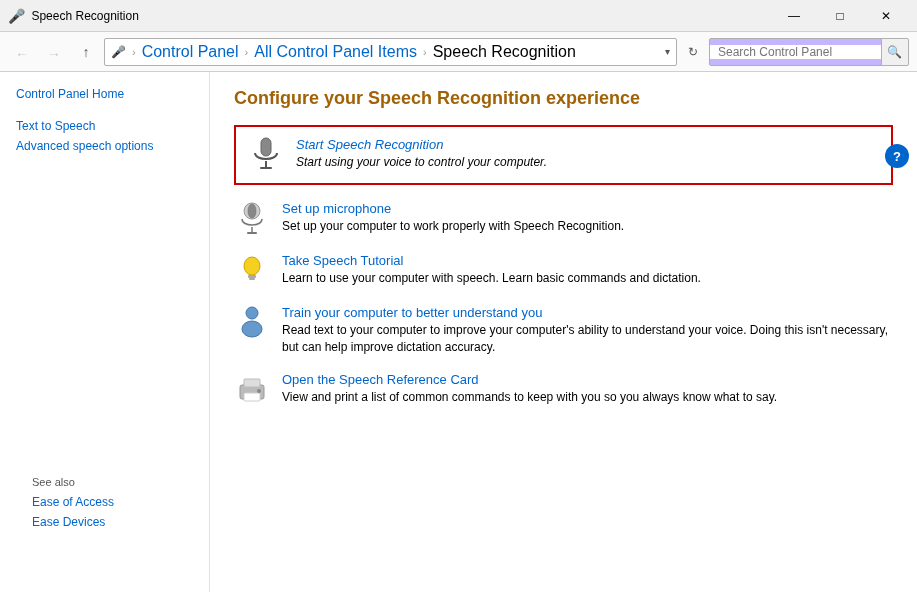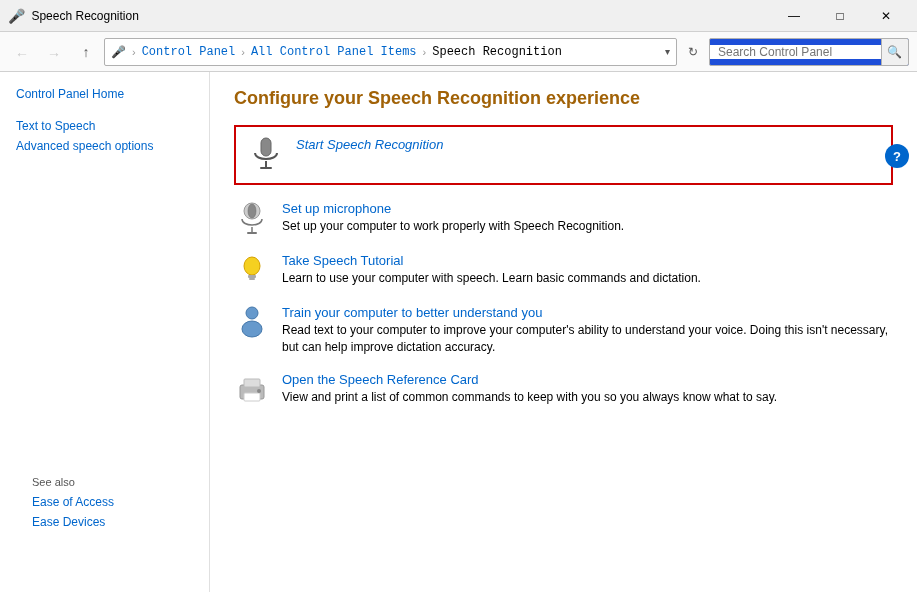--- a/index.html
+++ b/index.html
@@ -30,27 +30,27 @@
       font-size: 14px; color: #555; border-radius: 2px;
     }
     .nav-btn.disabled { color: #ccc; cursor: default; }
     .address-input-wrap {
       flex: 1; display: flex; align-items: center;
       background: #fff; border: 1px solid #b0b0b0; height: 28px;
       padding: 0 6px; border-radius: 2px; gap: 4px;
     }
     .address-mic { font-size: 12px; color: #555; }
     .address-sep { color: #999; margin: 0 2px; font-size: 11px; }
-    .address-text { font-size: 12px; color: #000; font-family: Liberation Mono, monospace; }
+    .address-text { font-size: 16px; color: #000; }
     .address-text a { color: #0066cc; text-decoration: none; }
     .address-dropdown { margin-left: auto; font-size: 10px; color: #555; cursor: pointer; }
     .address-refresh { width: 24px; height: 24px; border: none; background: transparent; cursor: pointer; font-size: 12px; color: #555; display: flex; align-items: center; justify-content: center; }
     .search-wrap {
       display: flex; align-items: center;
-      background: #1d4ed8; border: 1px solid #b0b0b0; height: 28px;
+      background: #c4b5fd; border: 1px solid #b0b0b0; height: 28px;
       border-radius: 2px; overflow: hidden; width: 200px;
     }
     .search-input {
       flex: 1; border: none; outline: none; padding: 0 8px; font-size: 12px;
       color: #999; font-family: 'Segoe UI', sans-serif;
     }
     .search-btn {
       width: 28px; height: 28px; border: none; border-left: 1px solid #b0b0b0;
       background: #f0f0f0; cursor: pointer; display: flex; align-items: center; justify-content: center;
       font-size: 12px; color: #555;
@@ -161,20 +161,21 @@
           <div class="item-icon">
             <svg width="32" height="36" viewBox="0 0 32 36" fill="none" xmlns="http://www.w3.org/2000/svg">
               <rect x="11" y="1" width="10" height="18" rx="5" fill="#888" stroke="#666" stroke-width="1"></rect>
               <path d="M5 16 C5 24 27 24 27 16" stroke="#555" stroke-width="2" fill="none"></path>
               <line x1="16" y1="24" x2="16" y2="30" stroke="#555" stroke-width="2"></line>
               <rect x="10" y="30" width="12" height="2" rx="1" fill="#555"></rect>
             </svg>
           </div>
           <div class="item-content">
             <a class="item-link">Start Speech Recognition</a>
+            <div class="item-desc">Start using your voice to control your computer.</div>
           </div>
         </div>
       </div>
 
       <div class="item-row">
         <div class="item-icon">
           <svg width="32" height="36" viewBox="0 0 32 36" fill="none">
             <circle cx="16" cy="10" r="8" fill="#ccc" stroke="#999" stroke-width="1"></circle>
             <ellipse cx="16" cy="10" rx="4" ry="7" fill="#888" stroke="#666" stroke-width="0.5"></ellipse>
             <path d="M6 18 C6 26 26 26 26 18" stroke="#777" stroke-width="1.5" fill="none"></path>

